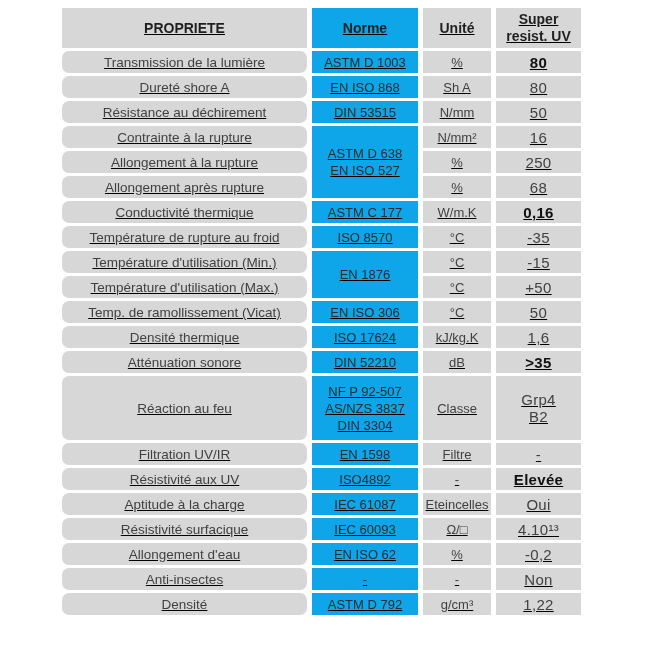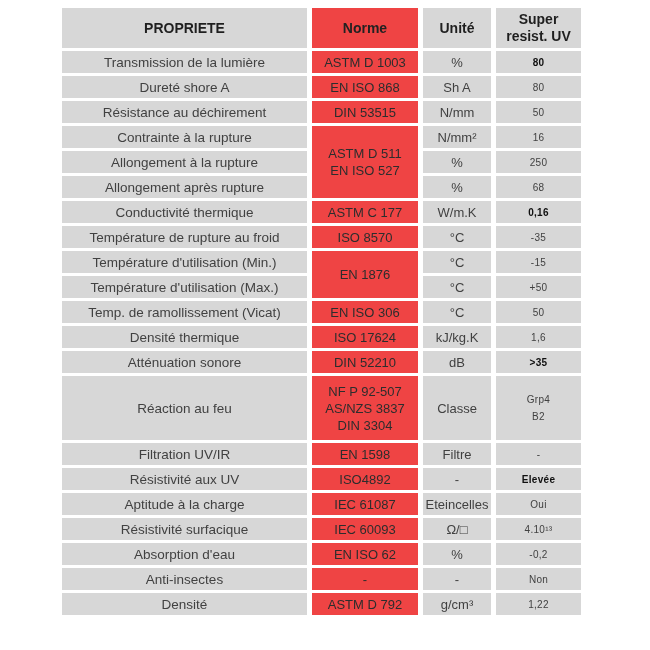--- a/index.html
+++ b/index.html
@@ -7,55 +7,56 @@
     padding: 0;
     background: #ffffff;
     width: 650px;
     height: 650px;
     font-family: "Liberation Sans", "DejaVu Sans", sans-serif;
   }
   .sheet {
     position: absolute;
     left: 57px;
     top: 5px;
+    text-decoration: underline;
   }
   table.props {
     border-collapse: separate;
     border-spacing: 5px 3px;
     table-layout: fixed;
   }
   table.props th, table.props td {
     padding: 0;
     text-align: center;
     vertical-align: middle;
     overflow: hidden;
     white-space: nowrap;
   }
   col.c1 { width: 245px; }
   col.c2 { width: 106px; }
   col.c3 { width: 68px; }
   col.c4 { width: 85px; }
 
   .light { background: #d7d7d7; }
-  .dark  { background: #ef4444; }
+  .dark  { background: #0ea5e9; }
 
   thead th {
     height: 40px;
     font-size: 14px;
     font-weight: bold;
     color: #1f1f1f;
     line-height: 17px;
   }
   thead th.dark { color: #222222; }
 
   tbody td { height: 22px; font-size: 13px; color: #414141; }
-  td.prop  { font-size: 13.5px; }
+  td.prop  { font-size: 13.5px; border-radius: 7px; }
   td.norme { color: #2d2d2d; }
   td.unit  { font-size: 13px; }
-  td.val   { font-size: 10px; letter-spacing: 0.3px; }
+  td.val   { font-size: 15px; letter-spacing: 0.3px; }
   td.bv    { font-weight: bold; color: #101010; }
 
   tr.tall td { height: 64px; }
   .mline div { line-height: 17px; }
 </style>
 </head>
 <body>
 
 <div class="sheet">
   <table class="props">
@@ -91,21 +92,21 @@
       </tr>
       <tr>
         <td class="light prop">Résistance au déchirement</td>
         <td class="dark norme">DIN 53515</td>
         <td class="light unit">N/mm</td>
         <td class="light val">50</td>
       </tr>
       <tr>
         <td class="light prop">Contrainte à la rupture</td>
         <td class="dark norme mline" rowspan="3">
-          <div>ASTM D 511</div>
+          <div>ASTM D 638</div>
           <div>EN ISO 527</div>
         </td>
         <td class="light unit">N/mm²</td>
         <td class="light val">16</td>
       </tr>
       <tr>
         <td class="light prop">Allongement à la rupture</td>
         <td class="light unit">%</td>
         <td class="light val">250</td>
       </tr>
@@ -186,21 +187,21 @@
         <td class="light unit">Eteincelles</td>
         <td class="light val">Oui</td>
       </tr>
       <tr>
         <td class="light prop">Résistivité surfacique</td>
         <td class="dark norme">IEC 60093</td>
         <td class="light unit">Ω/□</td>
         <td class="light val">4.10¹³</td>
       </tr>
       <tr>
-        <td class="light prop">Absorption d'eau</td>
+        <td class="light prop">Allongement d'eau</td>
         <td class="dark norme">EN ISO 62</td>
         <td class="light unit">%</td>
         <td class="light val">-0,2</td>
       </tr>
       <tr>
         <td class="light prop">Anti-insectes</td>
         <td class="dark norme">-</td>
         <td class="light unit">-</td>
         <td class="light val">Non</td>
       </tr>

